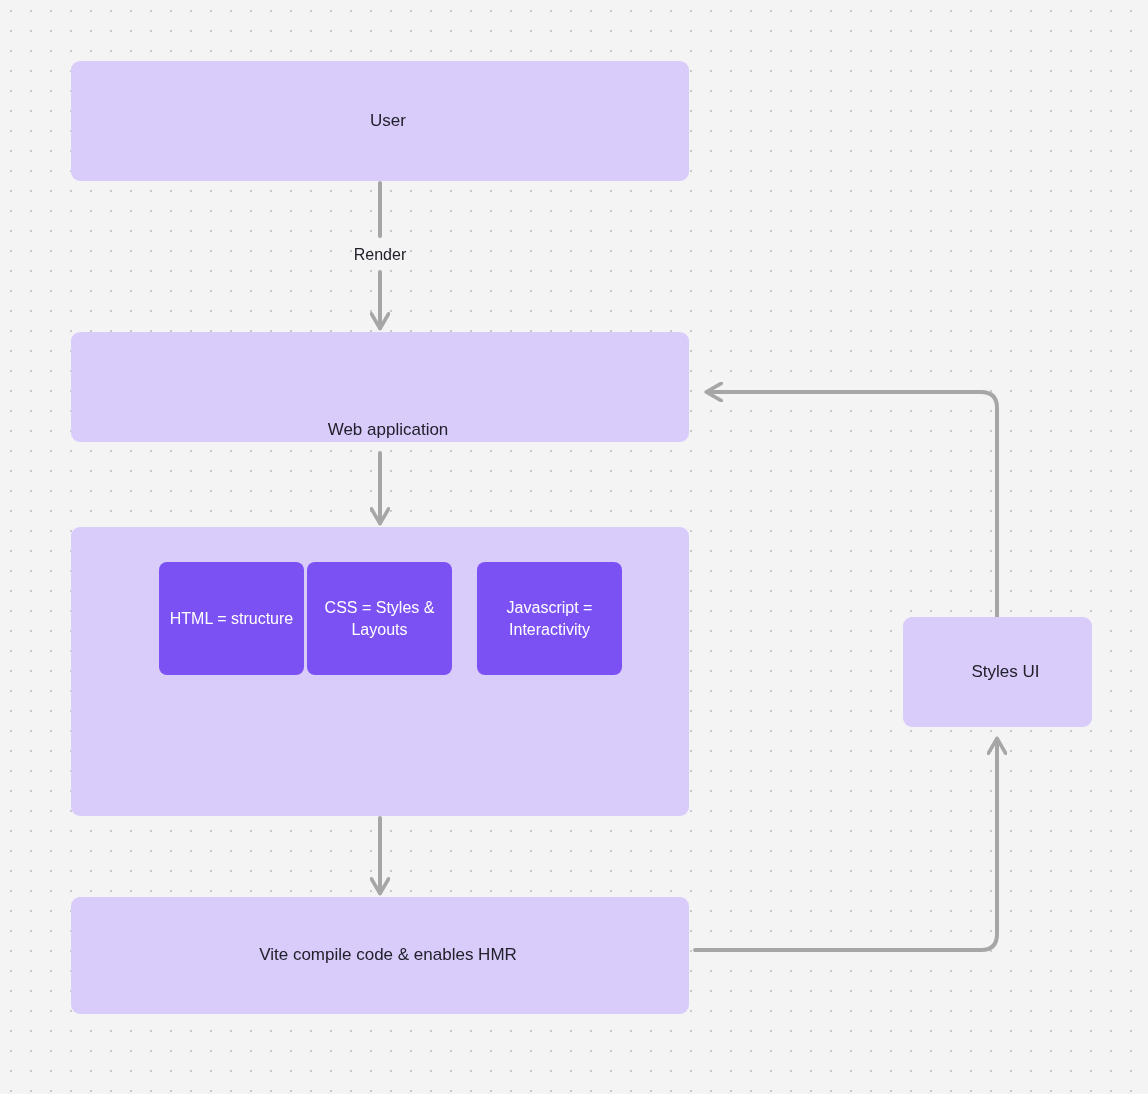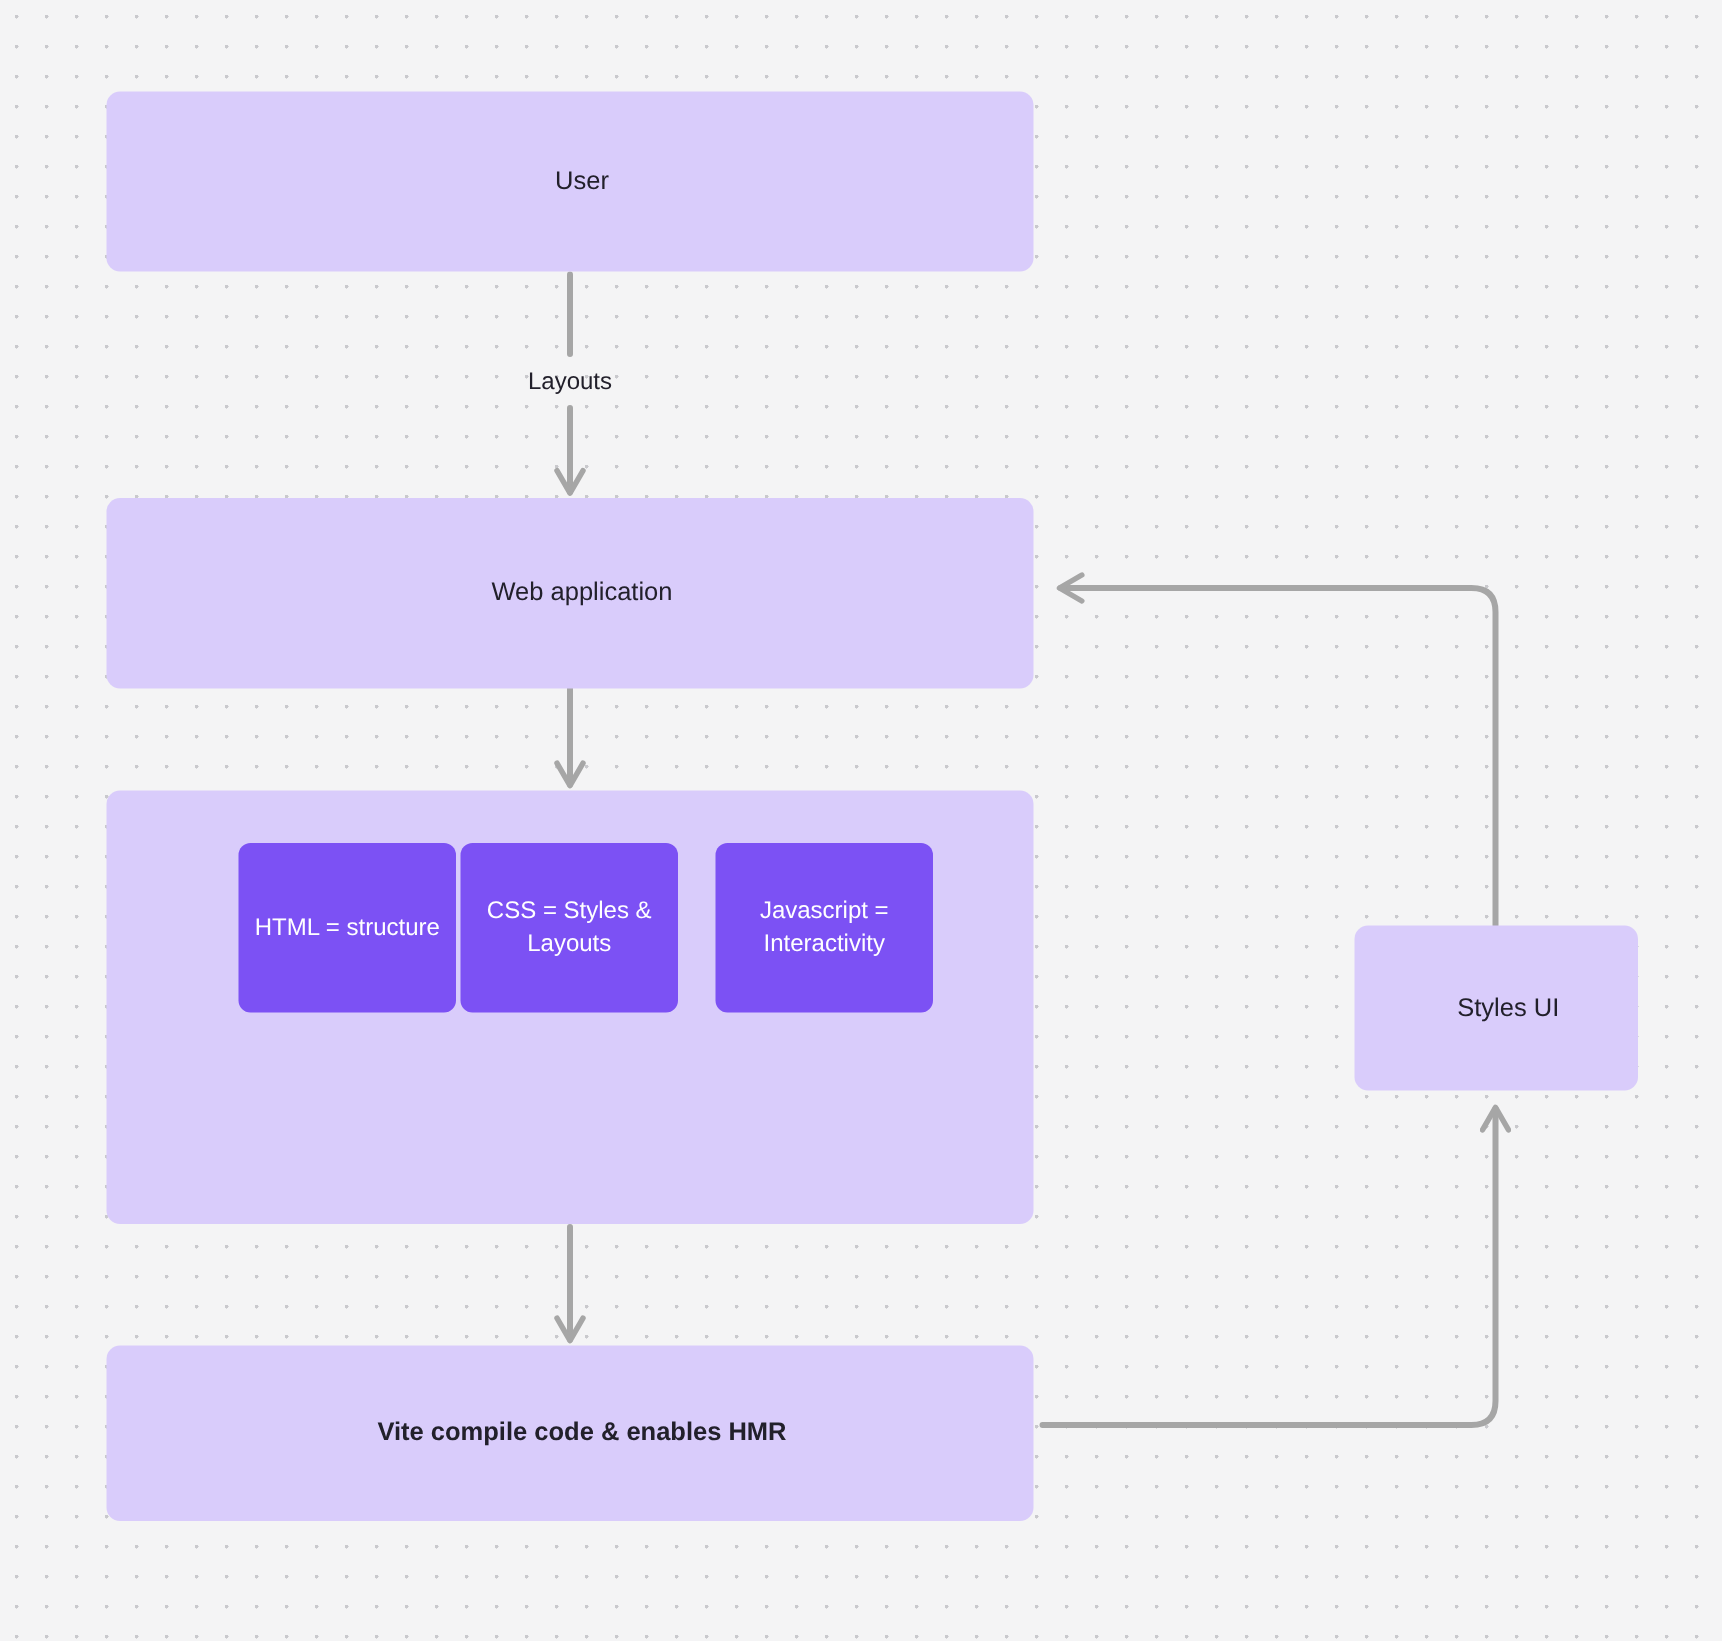--- a/index.html
+++ b/index.html
@@ -55,23 +55,23 @@
     background: #7c51f4;
     color: #ffffff;
     font-size: 16px;
     line-height: 1.36;
     border-radius: 8px;
     padding: 4px 6px;
   }
 
   
   #node-user        { left: 71px;  top: 61px;  width: 618px; height: 120px; }
-  #node-webapp      { left: 71px;  top: 332px; width: 618px; height: 127px; }
+  #node-webapp      { left: 71px;  top: 332px; width: 618px; height: 110px; align-items: flex-end; }
   #node-components  { left: 71px;  top: 527px; width: 618px; height: 289px; }
-  #node-vite        { left: 71px;  top: 897px; width: 618px; height: 117px; font-weight: bold; }
+  #node-vite        { left: 71px;  top: 897px; width: 618px; height: 117px; }
   #node-render      { left: 903px; top: 617px; width: 189px; height: 110px; }
 
   #node-html        { left: 137px; top: 562px; width: 145px; height: 113px; margin-left: 22px; }
   #node-css         { left: 307px; top: 562px; width: 145px; height: 113px; }
   #node-js          { left: 477px; top: 562px; width: 145px; height: 113px; }
 
   .edge-label {
     position: absolute;
     font-size: 16px;
     color: #22202b;
@@ -107,21 +107,21 @@
 
     <path d="M 695 950 L 981 950 Q 997 950 997 934 L 997 739" fill="none" stroke="#a6a6a6" stroke-width="4" stroke-linecap="round" stroke-linejoin="round" marker-end="url(#arrow-head)"></path>
 
     <path d="M 997 617 L 997 408 Q 997 392 981 392 L 707 392" fill="none" stroke="#a6a6a6" stroke-width="4" stroke-linecap="round" stroke-linejoin="round" marker-end="url(#arrow-head)"></path>
   </svg>
 
   <div class="node node-outer" id="node-user">
     <span>User</span>
   </div>
 
-  <span class="edge-label" id="label-prompt">Layouts</span>
+  <span class="edge-label" id="label-prompt">Render</span>
 
   <div class="node node-outer" id="node-webapp">
     <span>Web application</span>
   </div>
 
   <div class="node node-outer" id="node-components">
     
   </div>
 
   <div class="node node-inner" id="node-html">

